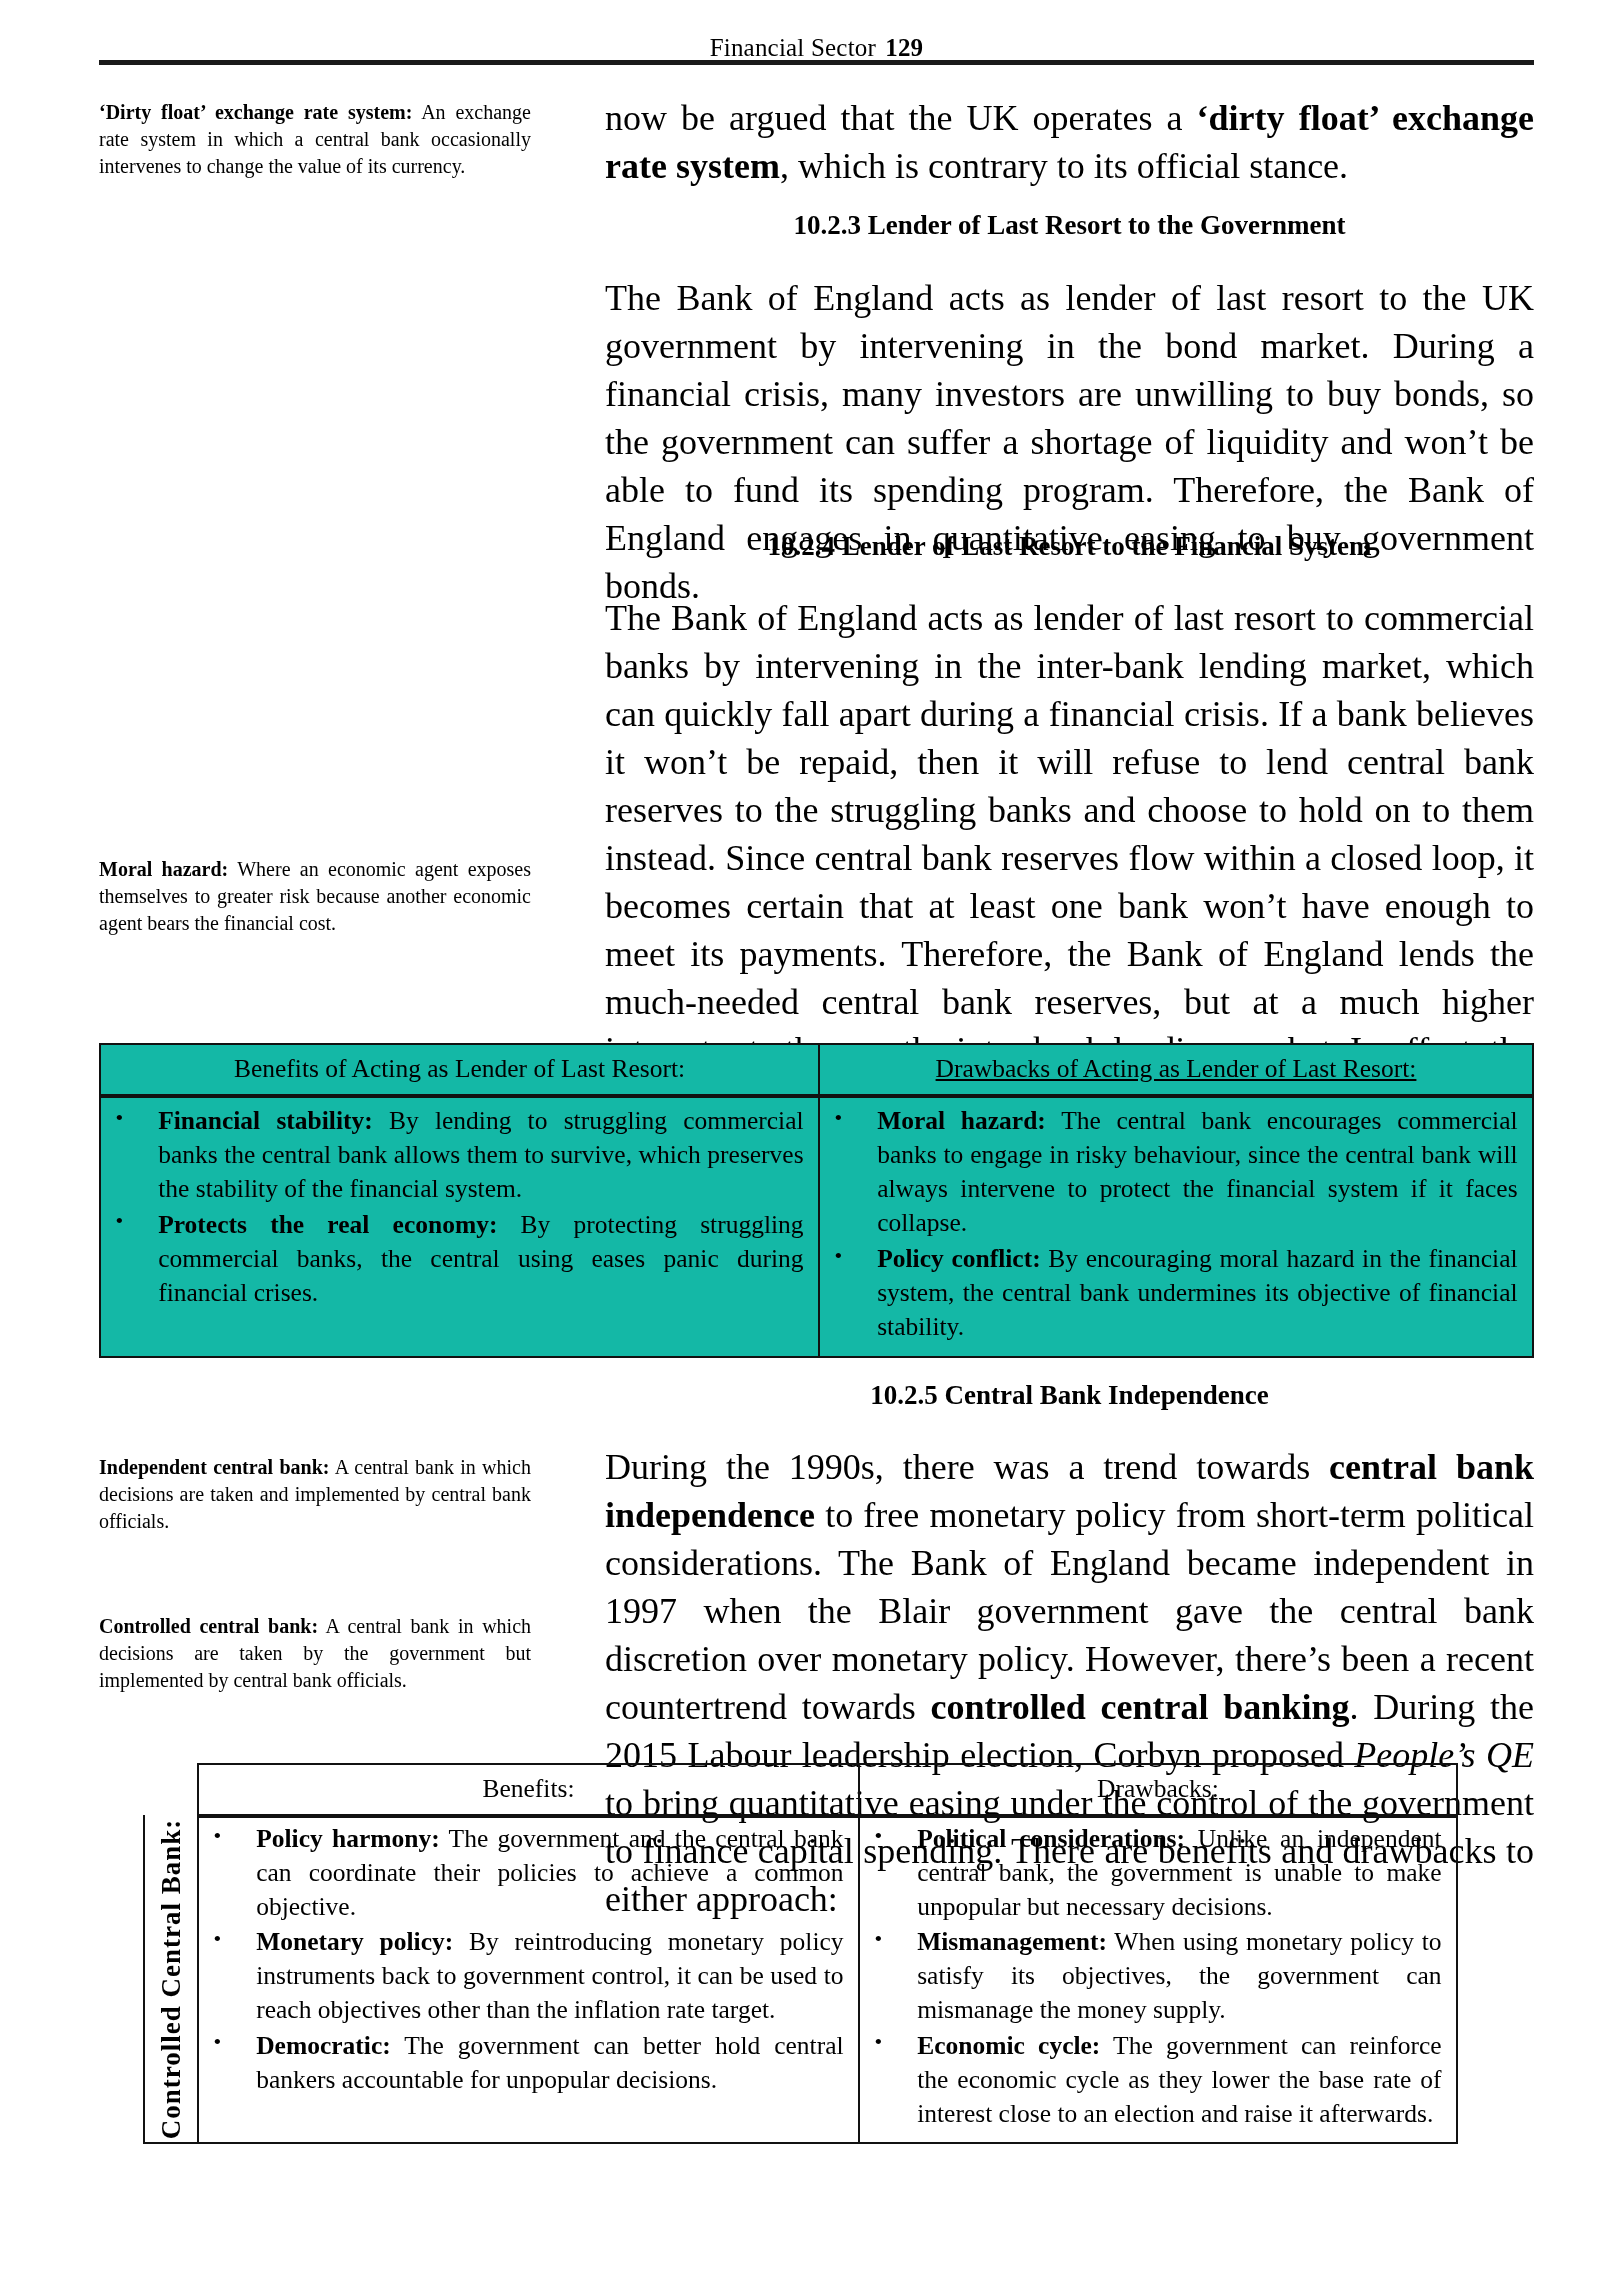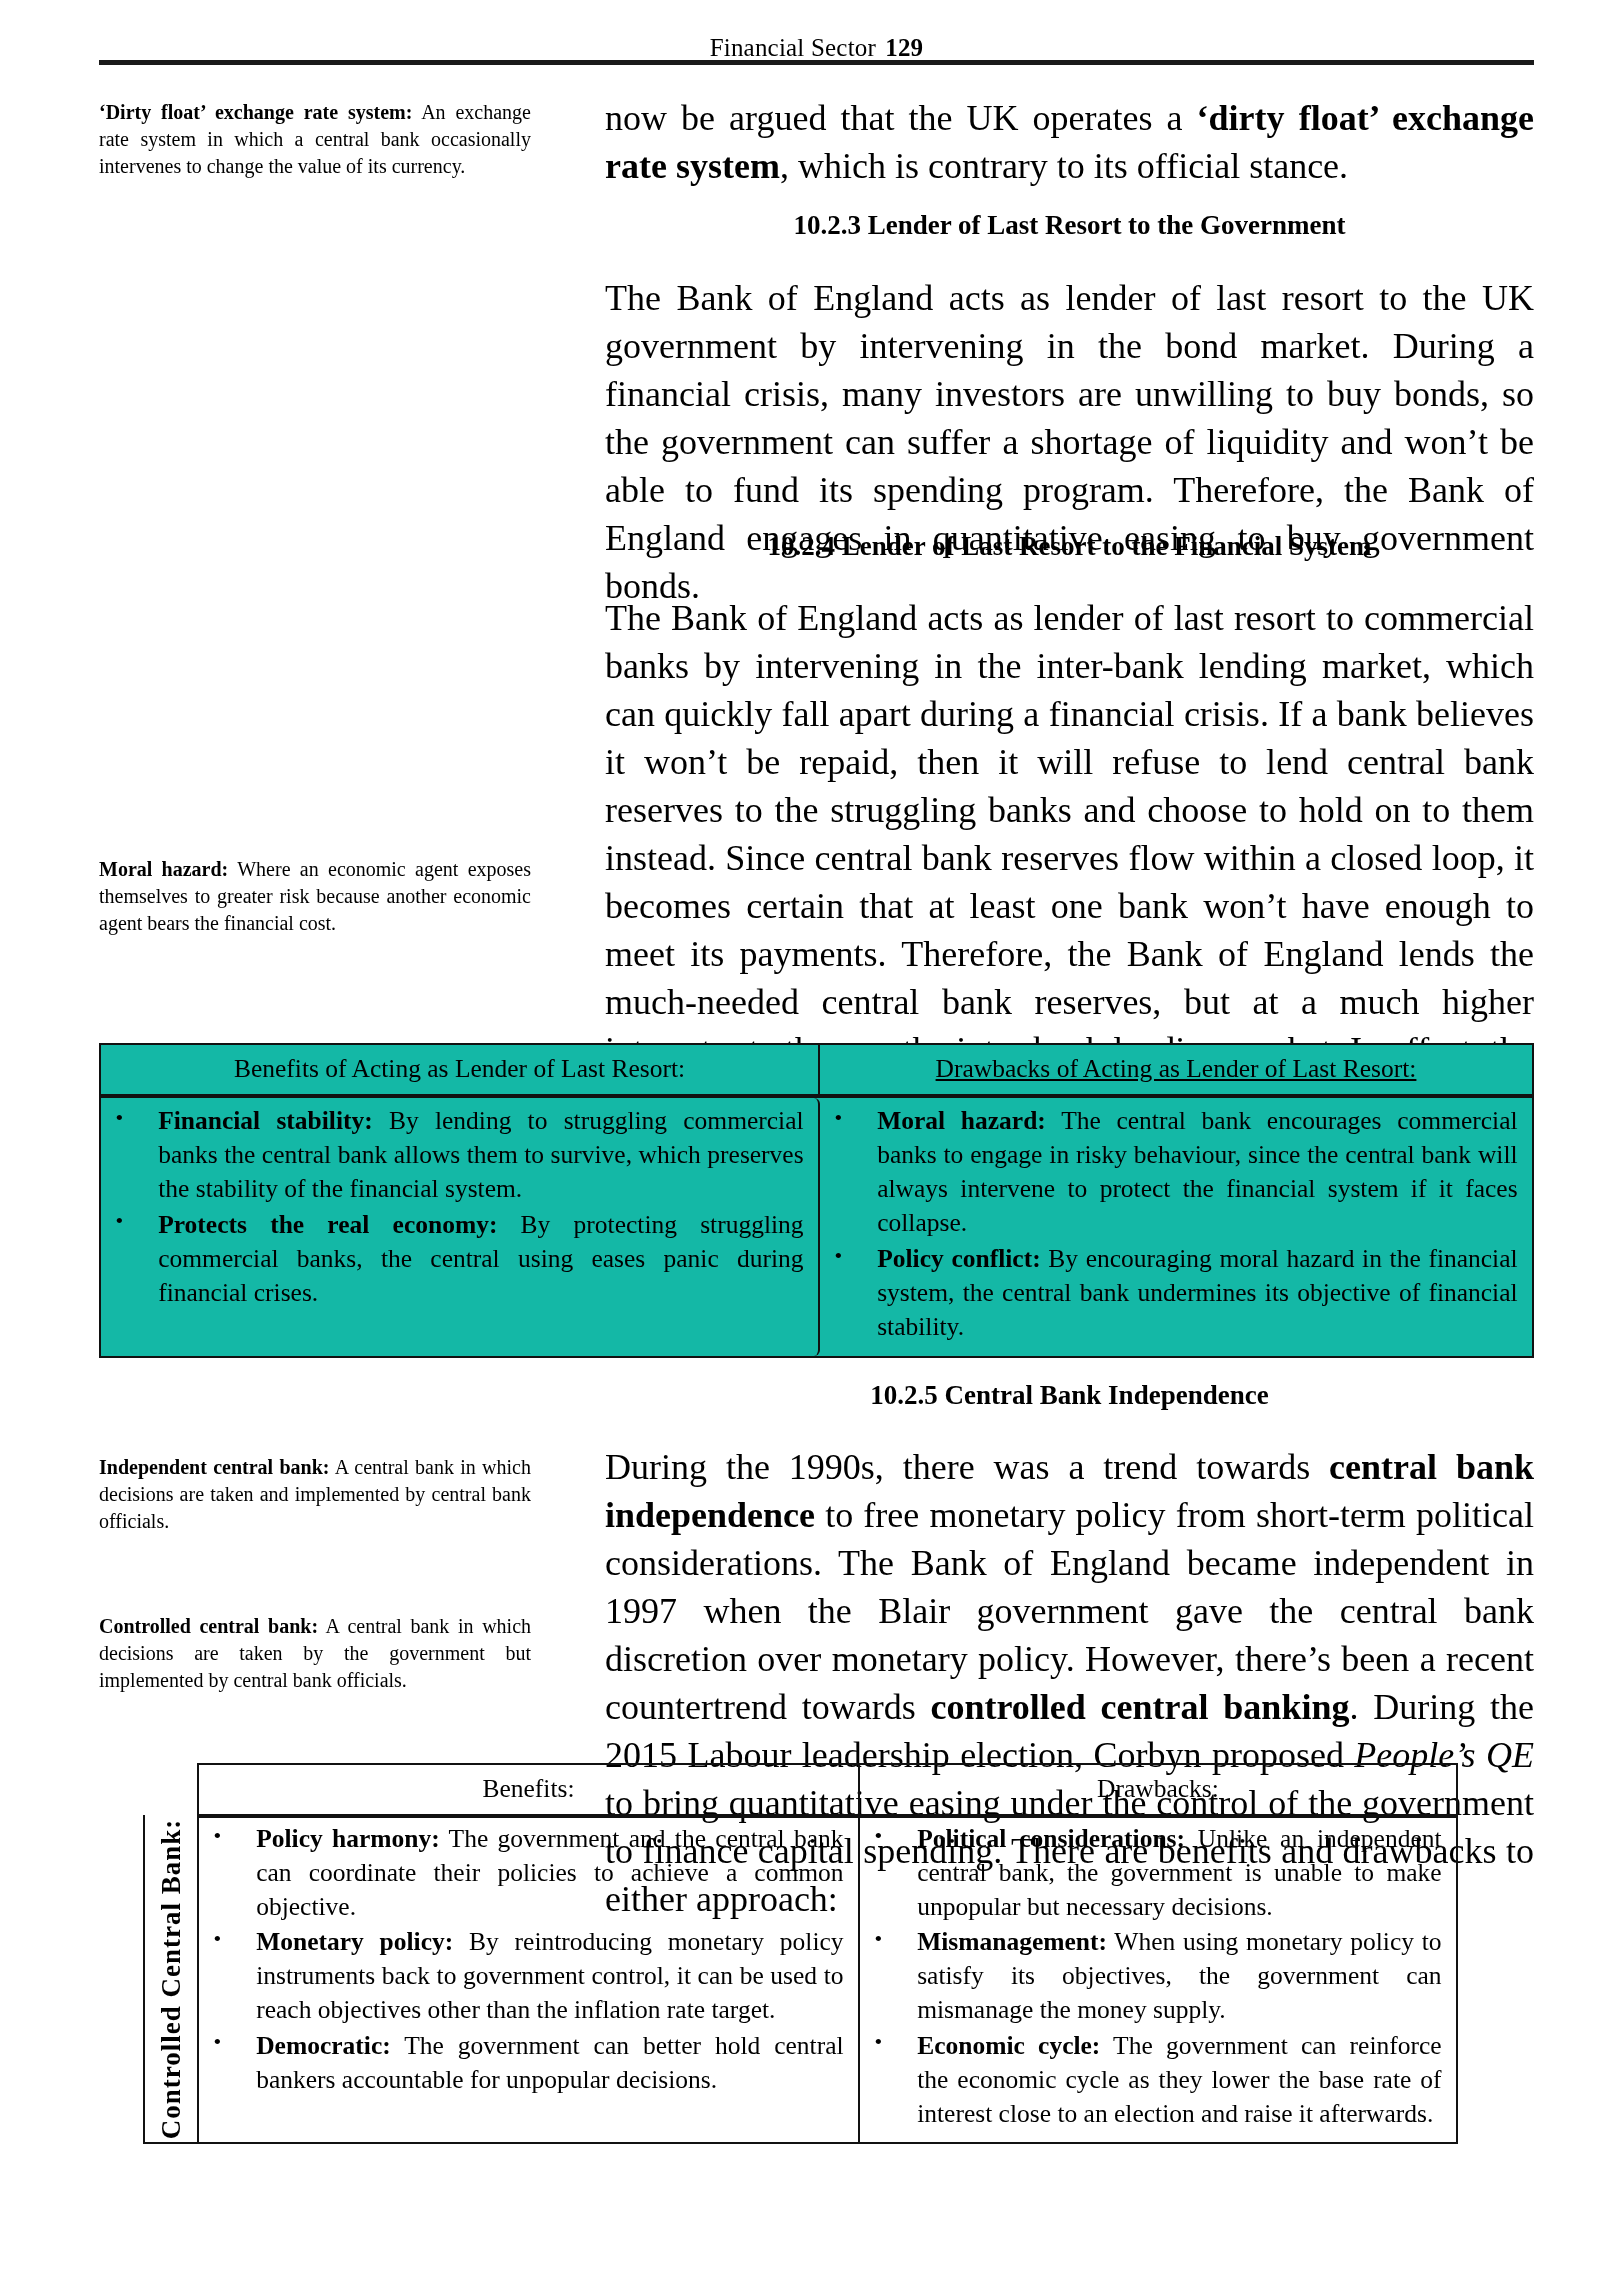--- a/index.html
+++ b/index.html
@@ -196,21 +196,21 @@
 
   <h3 class="sect maincol" style="top:530px;">10.2.4 Lender of Last Resort to the Financial System</h3>
   <div class="maincol bodytext" style="top:594px;">The Bank of England acts as lender of last resort to commercial banks by intervening in the inter-bank lending market, which can quickly fall apart during a financial crisis. If a bank believes it won’t be repaid, then it will refuse to lend central bank reserves to the struggling banks and choose to hold on to them instead. Since central bank reserves flow within a closed loop, it becomes certain that at least one bank won’t have enough to meet its payments. Therefore, the Bank of England lends the much-needed central bank reserves, but at a much higher interest rate than on the inter-bank lending market. In effect, the Bank of England promises to always intervene to protect the financial system when it faces imminent collapse, which has its own benefits and drawbacks:</div>
 
   <div class="tbl" style="left:99px; top:1043px; width:1435px;">
     <div class="thead">
       <div class="th sep" style="width:719px; flex:0 0 719px;">Benefits of Acting as Lender of Last Resort:</div>
       <div class="th" style="flex:1 1 auto;text-decoration:underline;">Drawbacks of Acting as Lender of Last Resort:</div>
     </div>
     <div class="tbody">
-      <div class="td sep" style="width:719px; flex:0 0 719px;border-radius:6px;">
+      <div class="td sep" style="width:719px; flex:0 0 719px;">
         <ul class="blist">
           <li><b>Financial stability:</b><span> By lending to struggling commercial banks the central bank allows them to survive, which preserves the stability of the financial system.</span></li>
           <li><b>Protects the real economy:</b><span> By protecting struggling commercial banks, the central using eases panic during financial crises.</span></li>
         </ul>
       </div>
       <div class="td" style="flex:1 1 auto;">
         <ul class="blist">
           <li><b>Moral hazard:</b><span> The central bank encourages commercial banks to engage in risky behaviour, since the central bank will always intervene to protect the financial system if it faces collapse.</span></li>
           <li><b>Policy conflict:</b><span> By encouraging moral hazard in the financial system, the central bank undermines its objective of financial stability.</span></li>
         </ul>

